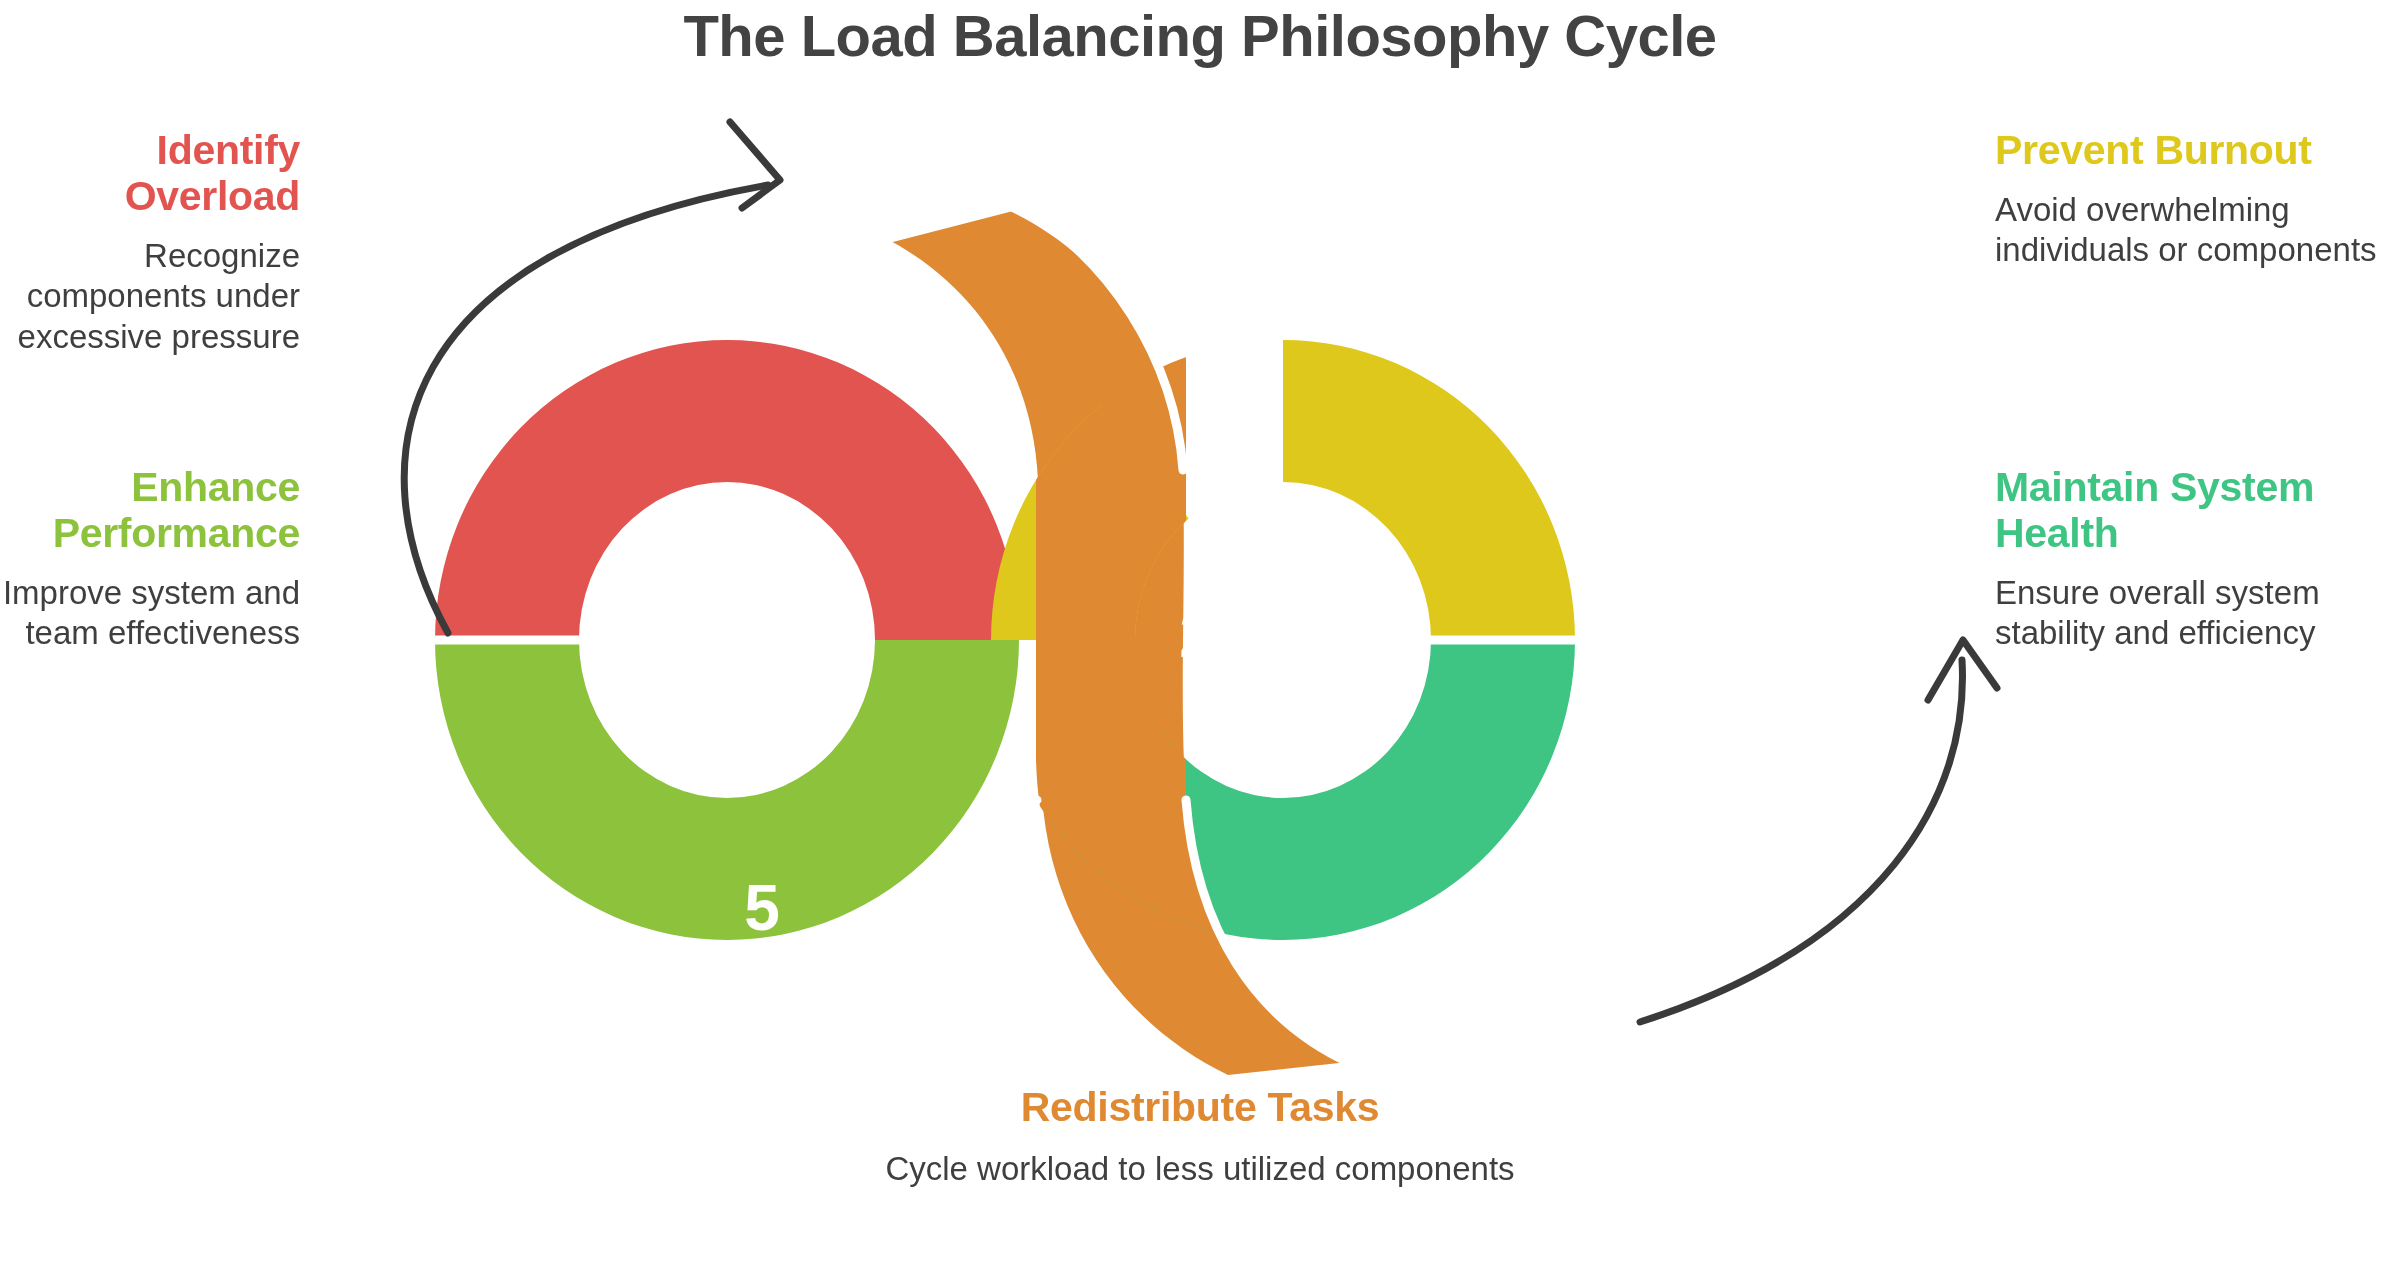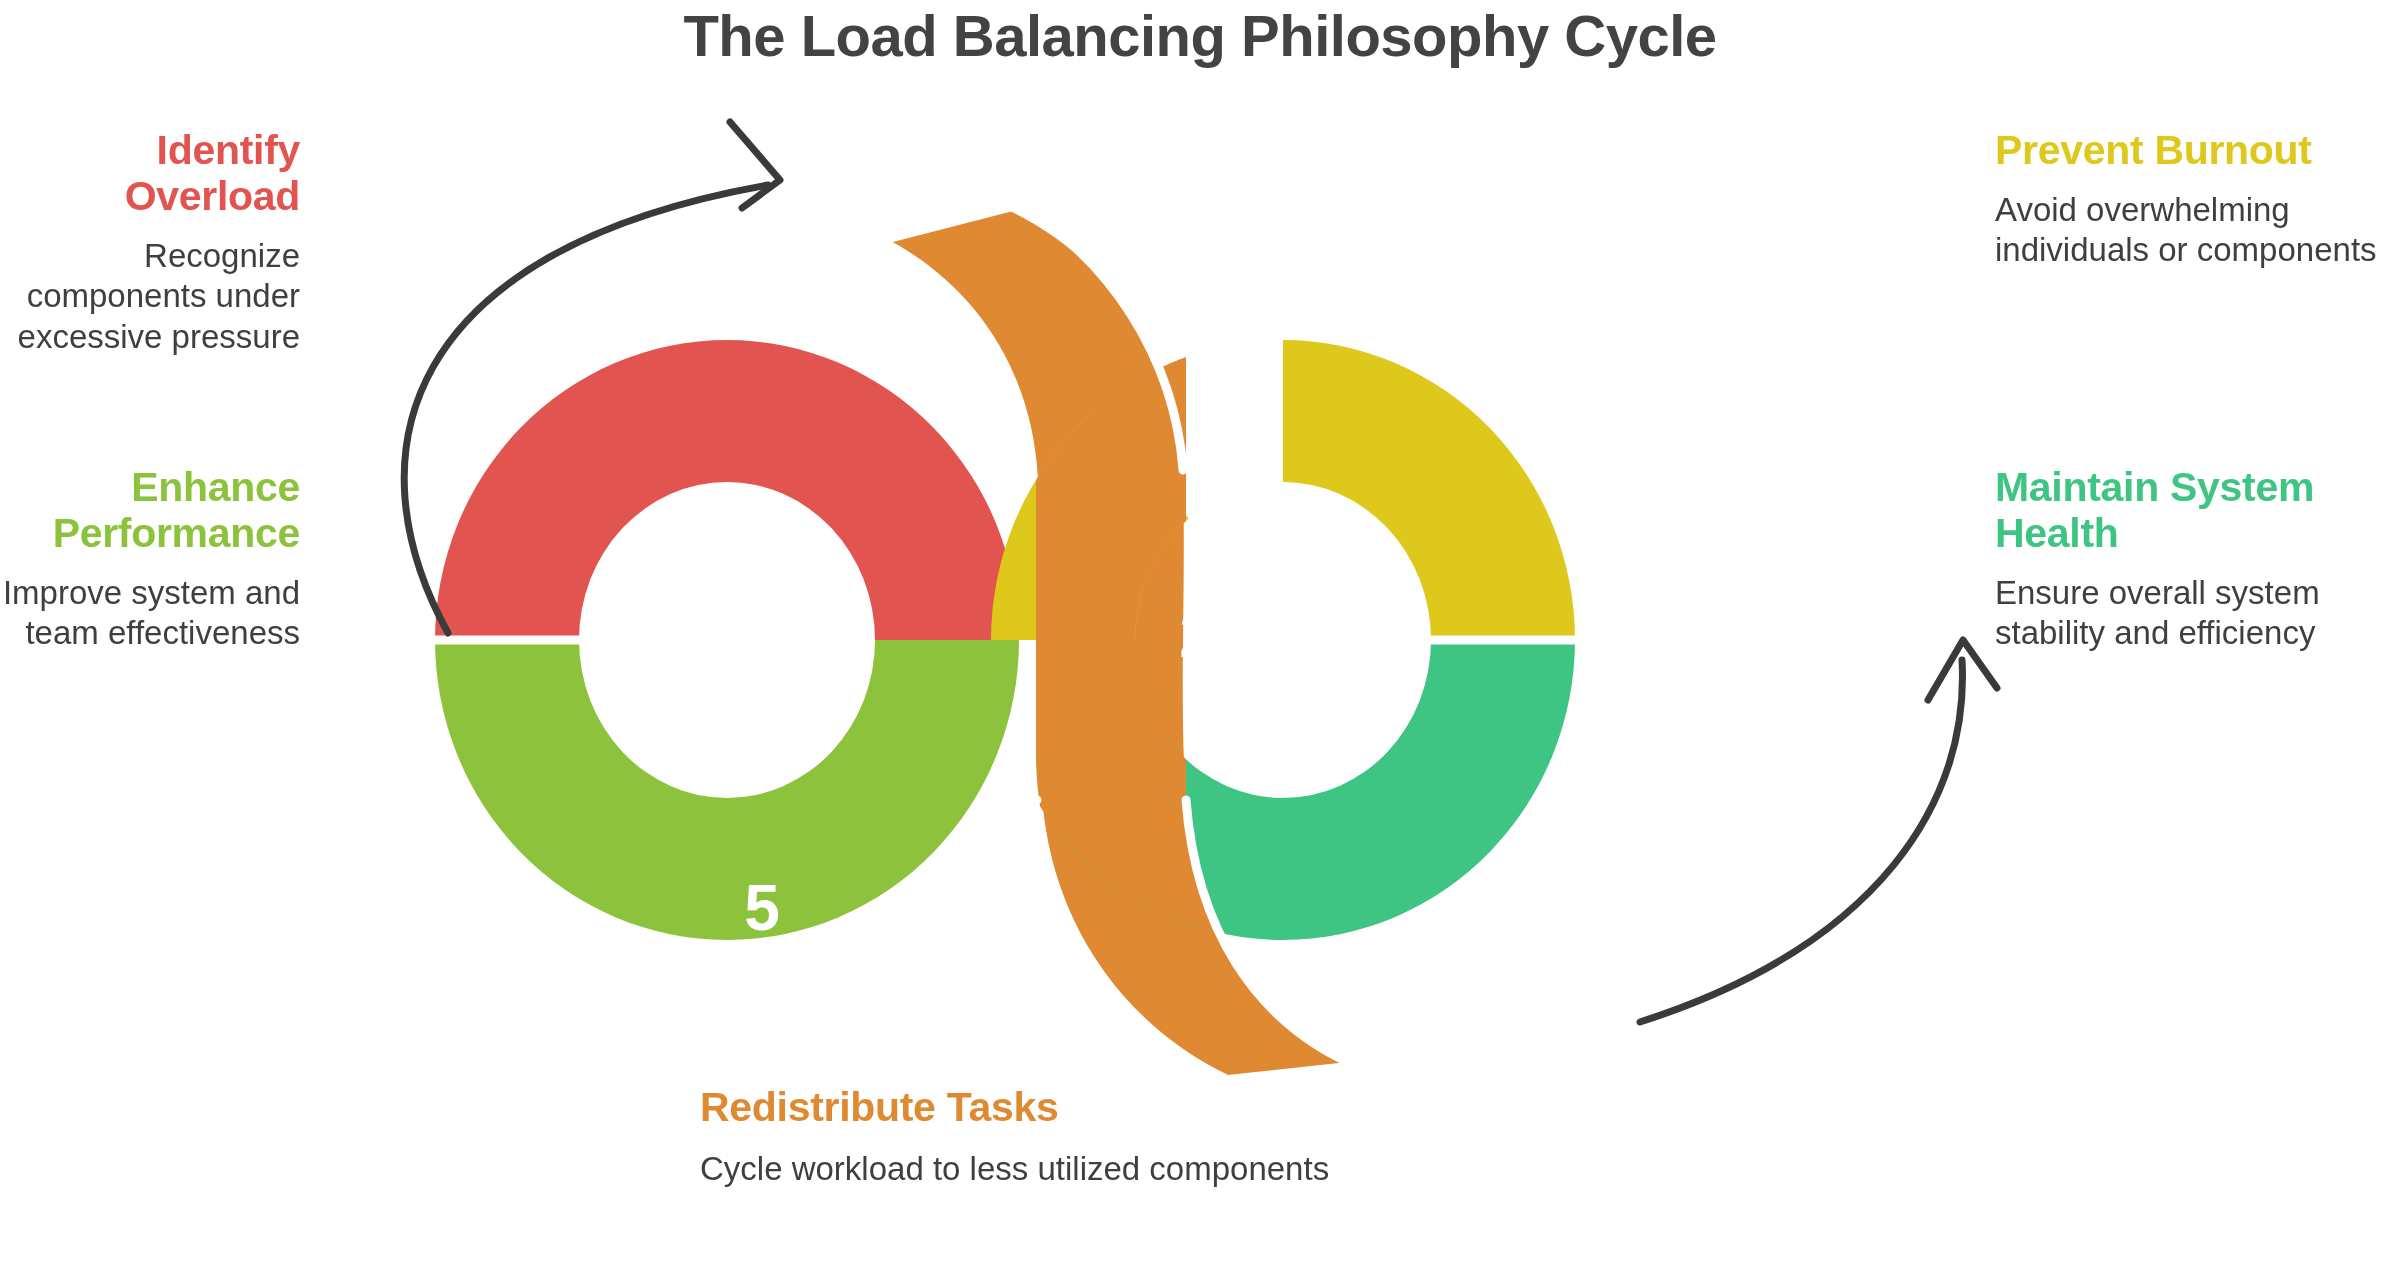--- a/index.html
+++ b/index.html
@@ -85,20 +85,21 @@
     left: 1995px;
     top: 465px;
     width: 420px;
     text-align: left;
   }
   
   .lbl-redistribute {
     left: 700px;
     top: 1085px;
     width: 1000px;
+    text-align: center;
   }
   .lbl-redistribute .label-head { margin-bottom: 18px; }
 
   .seg-number {
     font-family: "Liberation Sans", sans-serif;
     font-size: 64px;
     font-weight: bold;
     fill: #ffffff;
   }
 </style>

